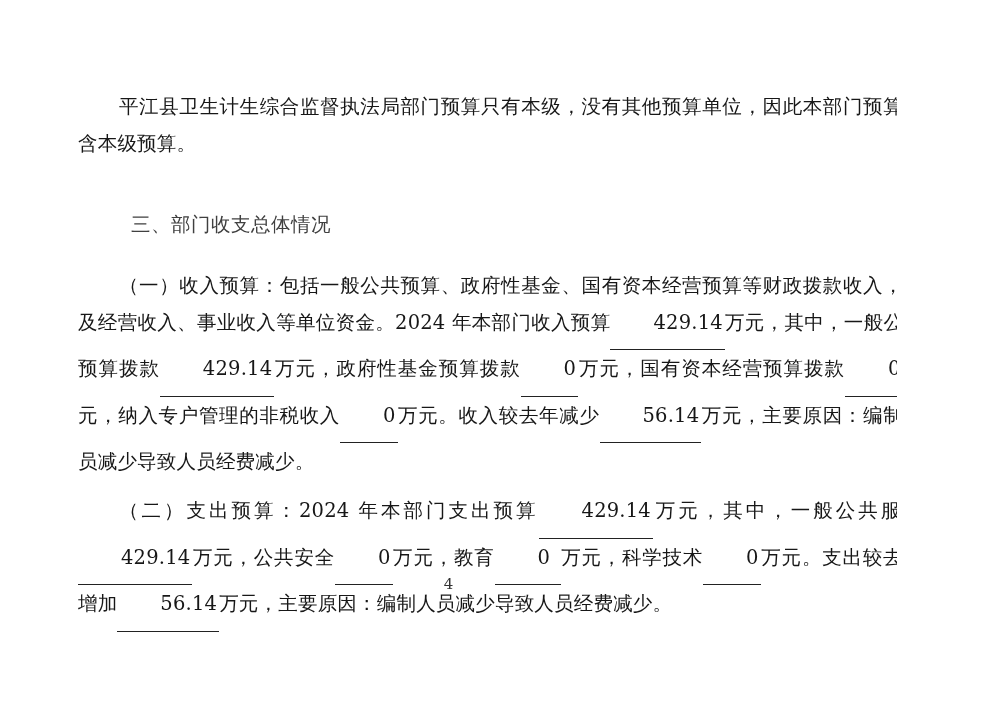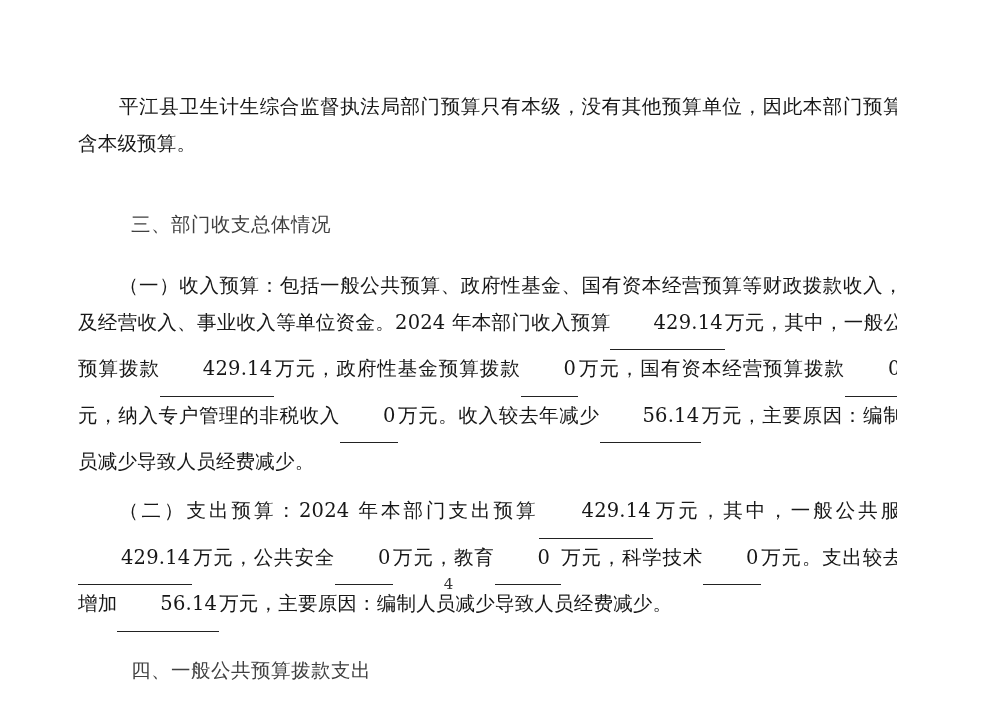--- a/index.html
+++ b/index.html
@@ -86,18 +86,17 @@
     <div class="gap-2"></div>
 
     <p class="para indent"><span class="bold">（一）收入预算：</span><span>包括一般公共预算、政府性基金、国有资本经营预算等财政拨款收入，以及经营收入、事业收入等单位资金。2024 年本部门收入预算</span><span class="fill w-md">429.14</span><span>万元，其中，一般公共预算拨款</span><span class="fill w-md">429.14</span><span>万元，政府性基金预算拨款</span><span class="fill w-sm">0</span><span>万元，国有资本经营预算拨款</span><span class="fill w-sm">0</span><span>万元，纳入专户管理的非税收入</span><span class="fill w-sm">0</span><span>万元。收入较去年减少</span><span class="fill w-lg">56.14</span><span>万元，主要原因：编制人员减少导致人员经费减少。</span></p>
 
     <div class="gap-3"></div>
 
     <p class="para indent"><span class="bold">（二）支出预算：</span><span>2024 年本部门支出预算</span><span class="fill w-lg">429.14</span><span>万元，其中，一般公共服务</span><span class="fill w-lg">429.14</span><span>万元，公共安全</span><span class="fill w-sm">0</span><span>万元，教育</span><span class="fill w-md">0</span><span>万元，科学技术</span><span class="fill w-sm">0</span><span>万元。支出较去年增加</span><span class="fill w-md">56.14</span><span>万元，主要原因：编制人员减少导致人员经费减少。</span></p>
 
     <div class="gap-4"></div>
 
-    <p class="heading">四、一般公共预算拨款支出</p>
 
   </div>
 
   <div class="pagenum">4</div>
 </div>
 
 </body></html>

